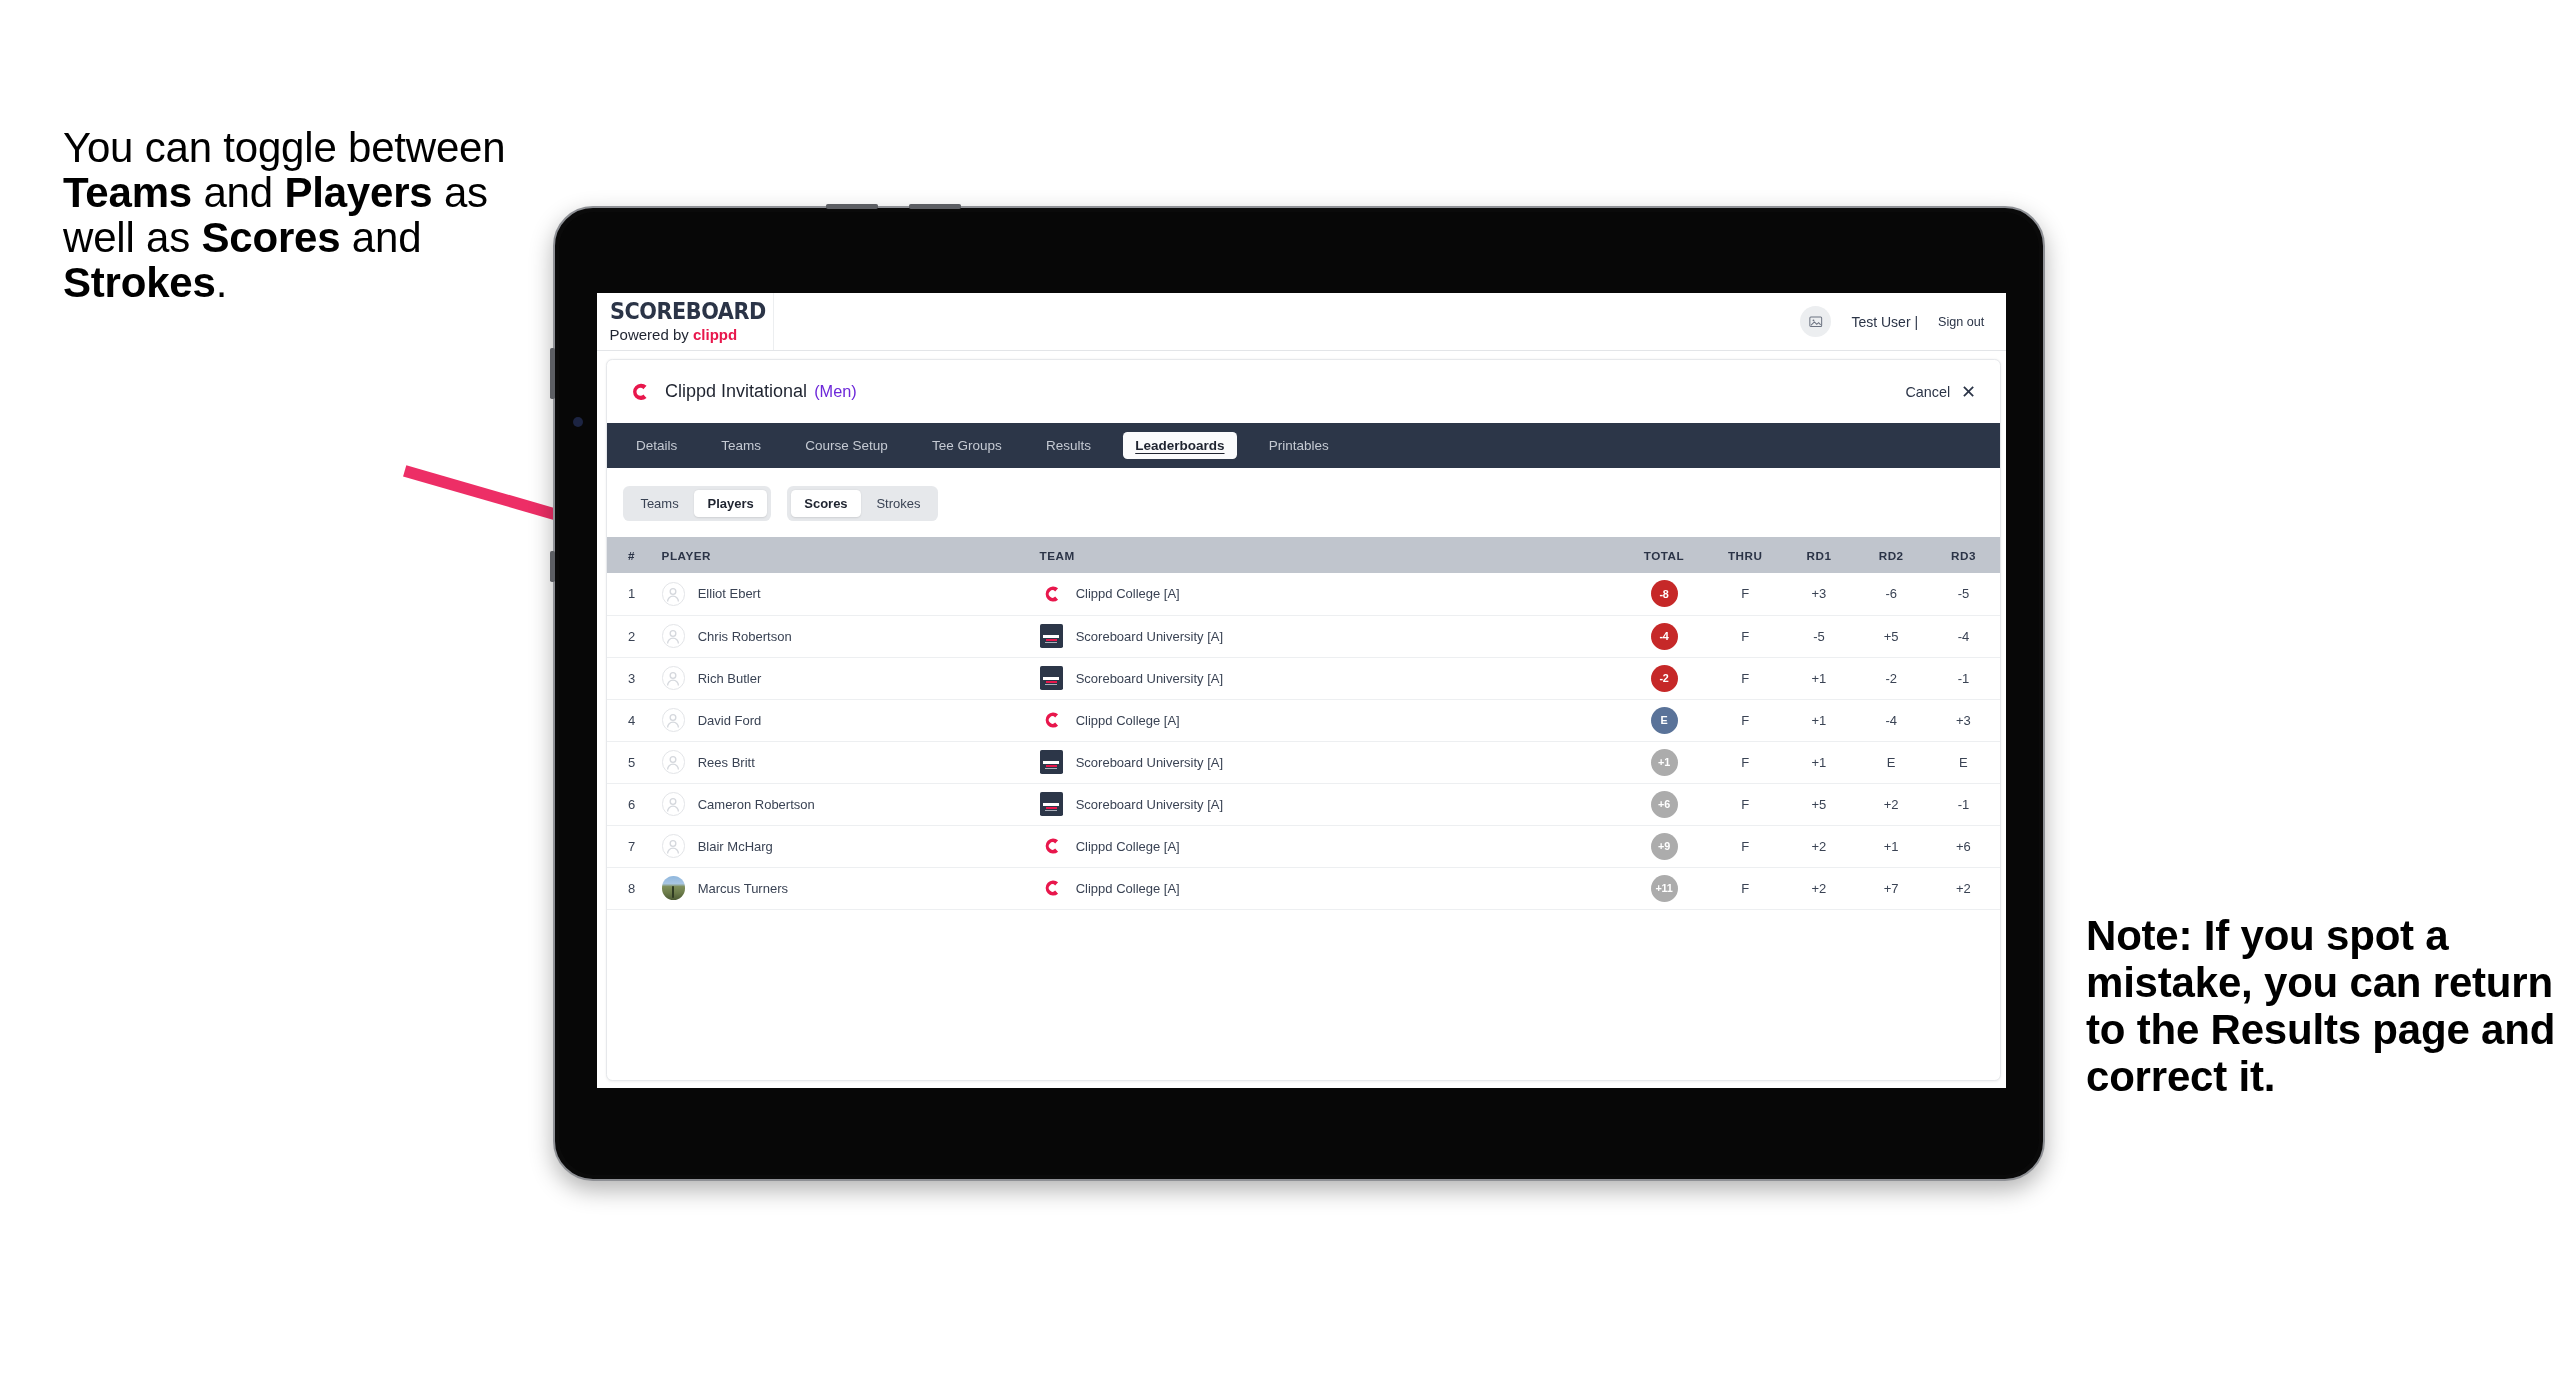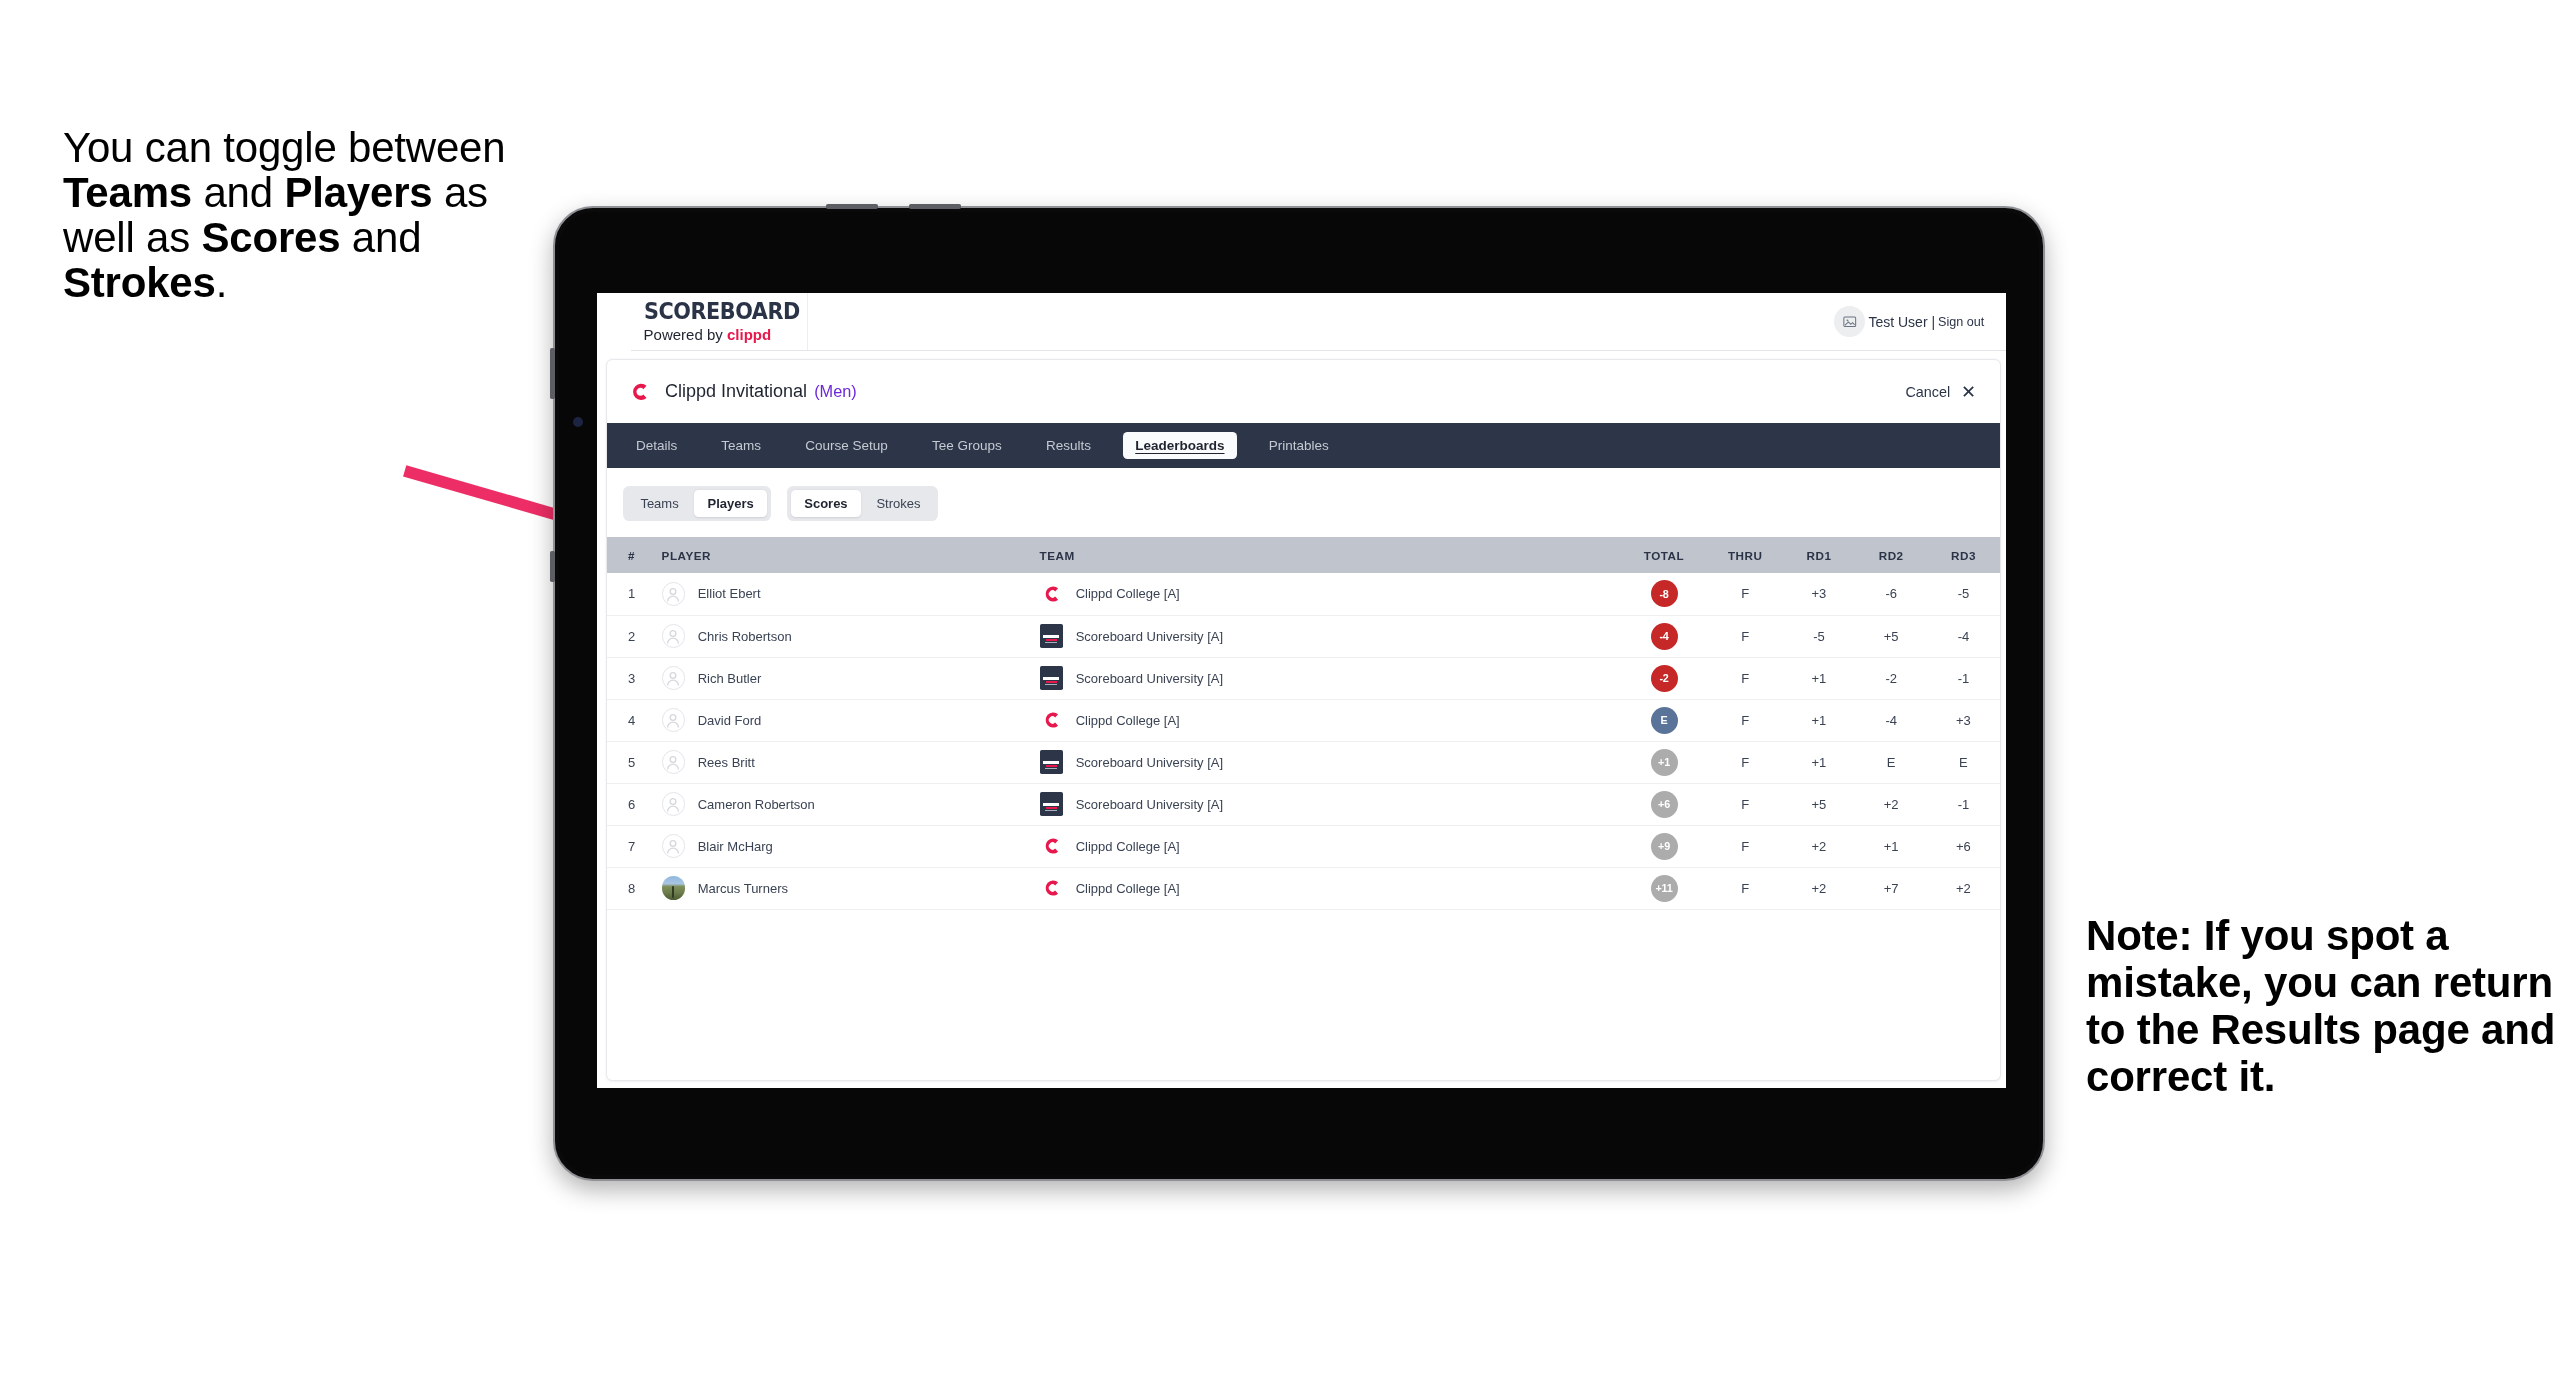--- a/index.html
+++ b/index.html
@@ -57,21 +57,20 @@
     position: absolute; left: 42px; top: 85px;
     width: 1409px; height: 795px;
     background: #ffffff;
     overflow: hidden;
   }
 
   
   .topbar {
     height: 58px; background: #ffffff; display: flex; align-items: stretch;
     border-bottom: 0.9px solid #e3e5e8;
-    margin-left: 34px;
   }
   .brand {
     width: 177px; display: flex; flex-direction: column;
     justify-content: center; padding-left: 12.6px;
     border-right: 0.9px solid #eceef0;
   }
   .brand-title {
     font-family: "DejaVu Sans", sans-serif;
     font-weight: 700; font-size: 22.6px; letter-spacing: -0.5px;
     color: #2b3447; line-height: 1; transform: scaleX(0.92); transform-origin: left center;
@@ -79,21 +78,21 @@
   .brand-sub { font-size: 15px; color: #1f2430; margin-top: 3.6px; white-space: nowrap;}
   .brand-sub .cl { color: #E8174C; font-weight: 700; }
   .topnav { display: flex; align-items: stretch; }
   .topnav-item {
     display: flex; align-items: center; padding: 0 23.5px;
     font-size: 14.4px; color: #2b3447; letter-spacing: 0.5px;
     border-bottom: 2.7px solid transparent; cursor: pointer;
   }
   .topnav-item.active { border-bottom-color: #2b3447; font-weight: 400; }
   .topbar-right {
-    margin-left: auto; display: flex; align-items: center; gap: 3px; padding-right: 21.7px;
+    margin-left: auto; display: flex; align-items: center; gap: 20px; padding-right: 21.7px;
   }
   .avatar-sq {
     width: 31px; height: 31px; border-radius: 50%; background: #eceef0;
     display: flex; align-items: center; justify-content: center;
   }
   .avatar-sq svg { display:block; }
   .user-name { font-size: 14px; color: #2b3447; }
   .sign-out { font-size: 12.6px; color: #2b3447; cursor: pointer; }
 
   

